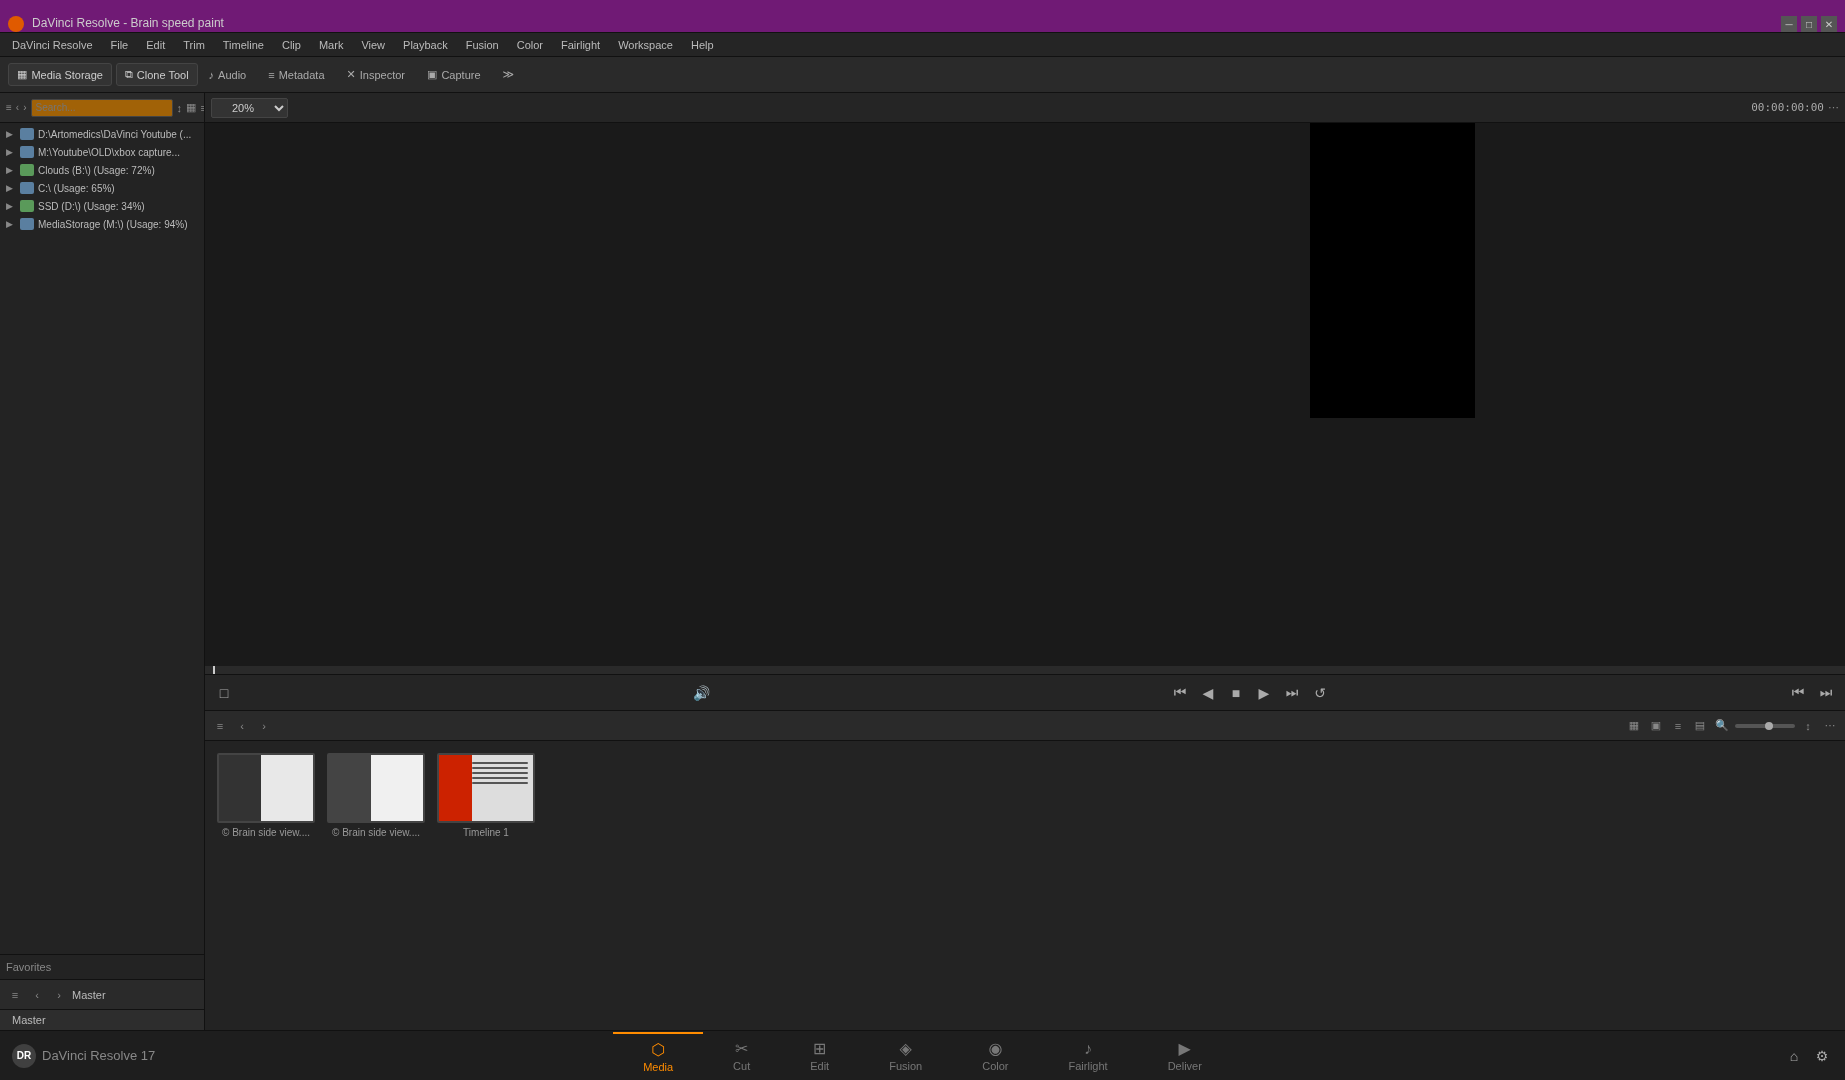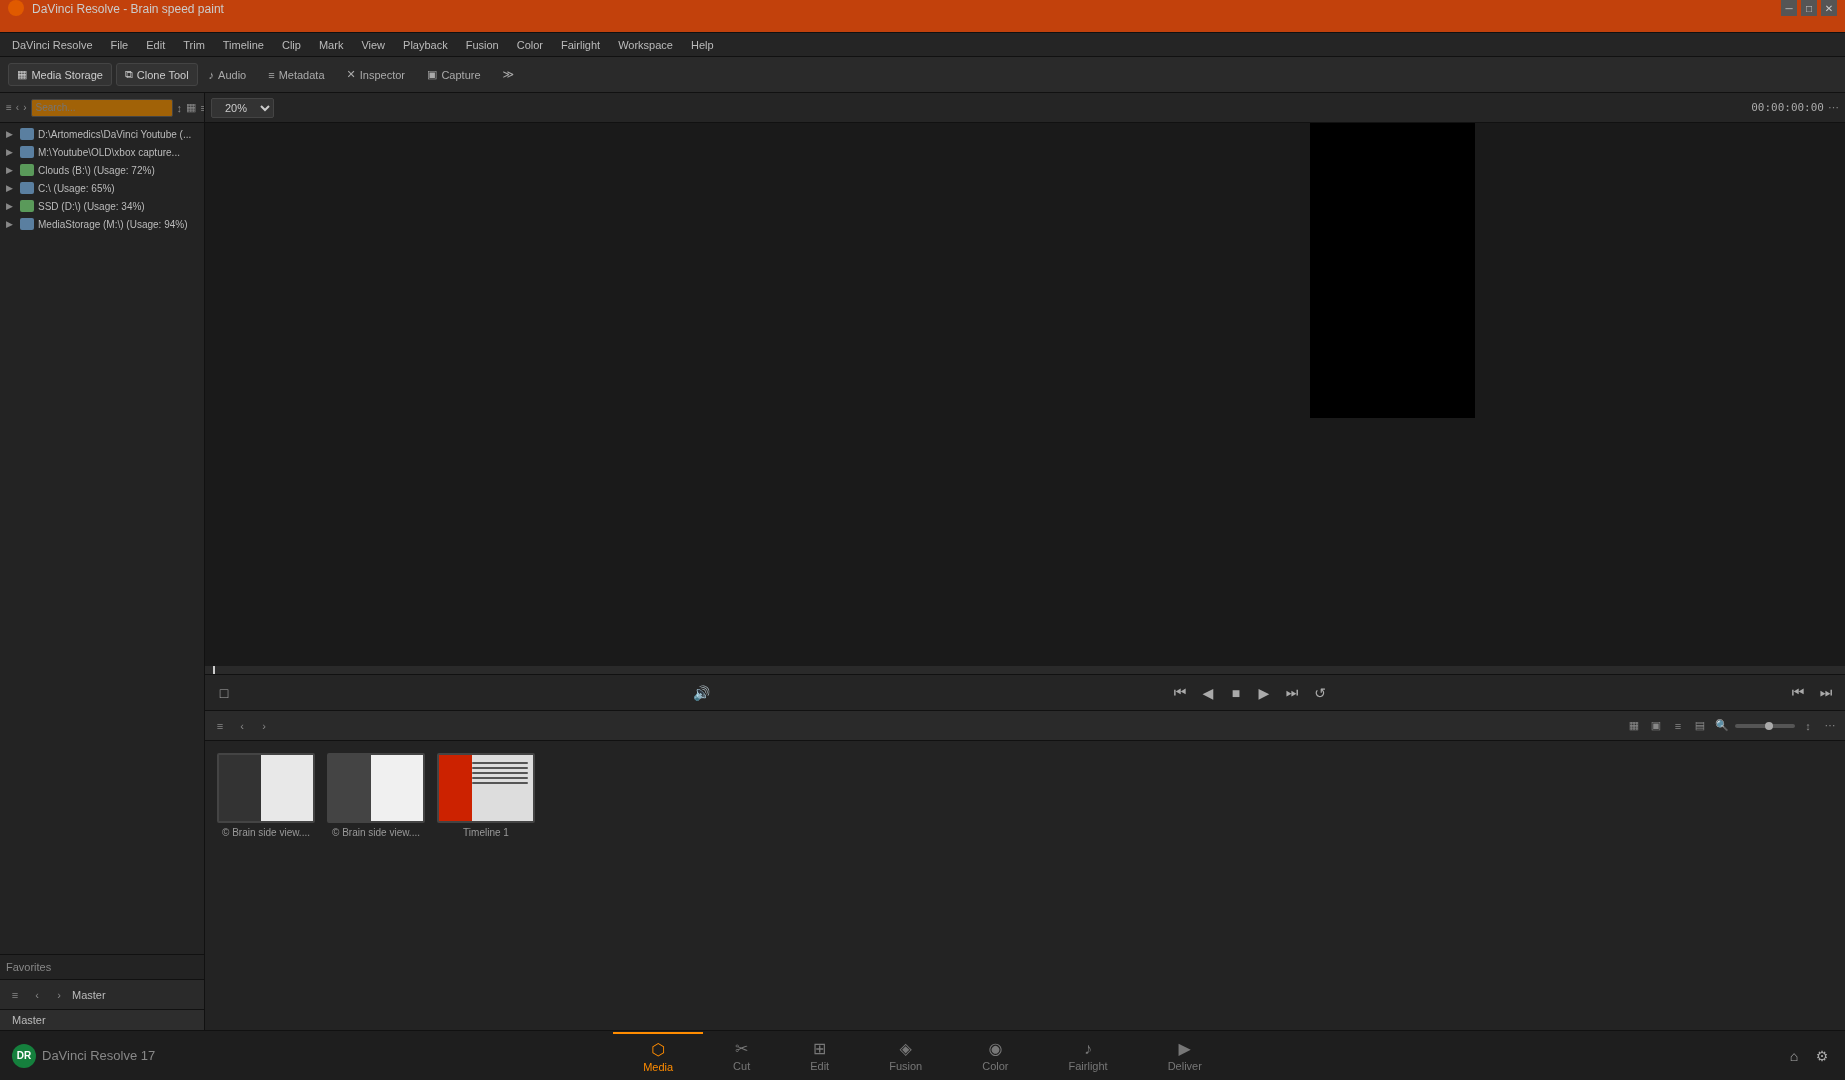--- a/index.html
+++ b/index.html
@@ -10,24 +10,24 @@
       font-size: 12px;
       width: 1845px;
       height: 1080px;
       overflow: hidden;
       display: flex;
       flex-direction: column;
     }
 
     
     #title-bar {
-      background: #c2410c;
+      background: #701a75;
       height: 28px;
       display: flex;
-      align-items: flex-end;
+      align-items: flex-start;
       padding: 16px 8px;
       border-bottom: 1px solid #111;
       flex-shrink: 0;
     }
     #title-bar .app-icon {
       width: 16px; height: 16px;
       background: #e05a00;
       border-radius: 50%;
       margin-right: 8px;
       flex-shrink: 0;
@@ -274,21 +274,21 @@
       border-bottom: 1px solid #111;
       gap: 4px;
       flex-shrink: 0;
     }
     .preview-zoom {
       background: #333;
       border: 1px solid #444;
       border-radius: 2px;
       color: #ccc;
       font-size: 11px;
-      padding: 2px 9px;
+      padding: 2px 16px;
       cursor: pointer;
     }
     .preview-spacer { flex: 1; }
     .preview-time {
       font-size: 11px; color: #aaa; font-family: monospace;
     }
     .preview-menu-btn {
       color: #888; font-size: 11px; cursor: pointer;
     }
 
@@ -494,21 +494,21 @@
     .bottom-nav-left {
       position: absolute; left: 12px;
       display: flex; align-items: center; gap: 6px;
     }
     .bottom-nav-right {
       position: absolute; right: 12px;
       display: flex; align-items: center; gap: 6px;
     }
     .resolve-logo {
       width: 24px; height: 24px;
-      background: #15803d;
+      background: #404040;
       border-radius: 50%;
       display: flex; align-items: center; justify-content: center;
       font-size: 10px; color: #fff; font-weight: bold;
     }
     .resolve-text { font-size: 13px; color: #888; }
   </style>
 </head>
 <body>
 
 <div id="title-bar">

